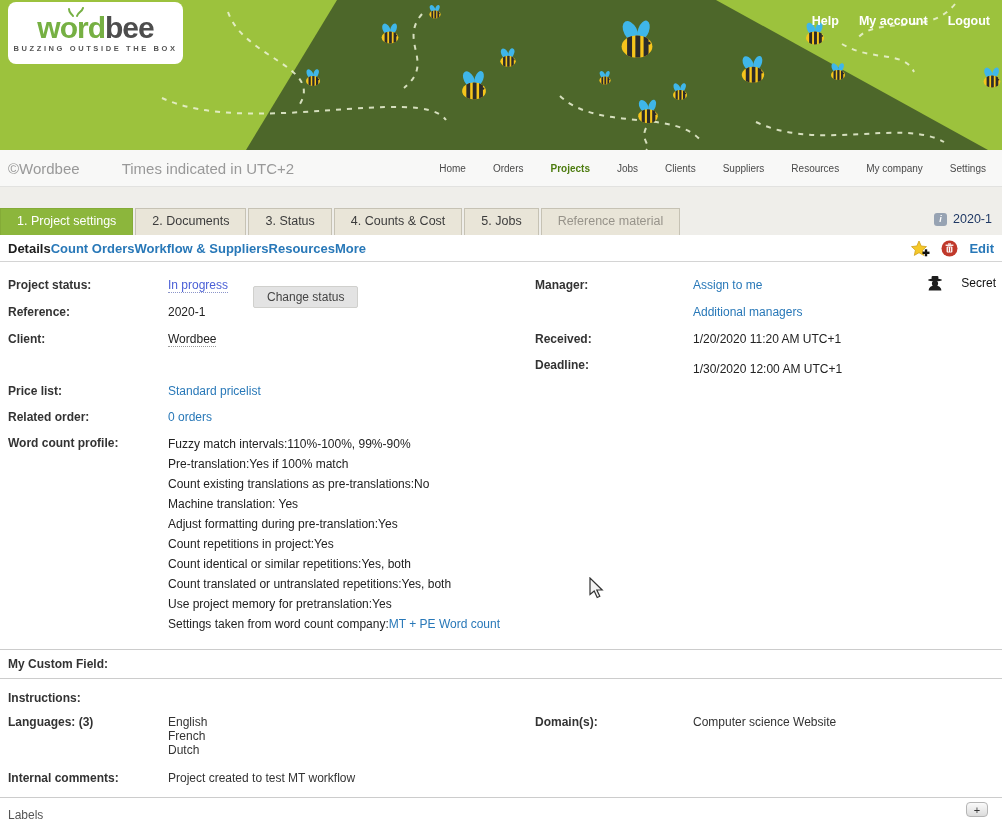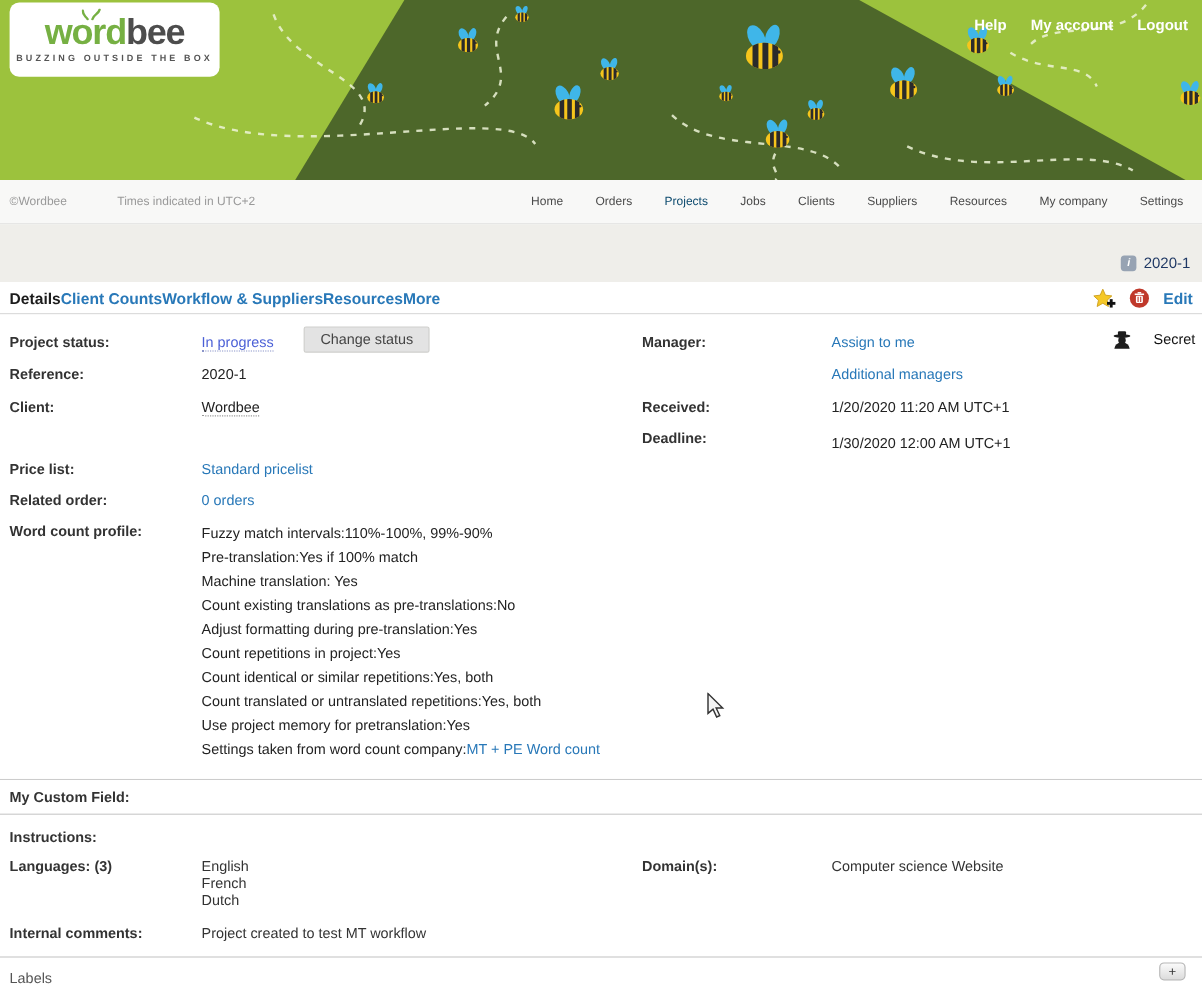--- a/index.html
+++ b/index.html
@@ -21,26 +21,26 @@
   .logo-text { font-weight:bold; font-size:30px; line-height:28px; letter-spacing:-1px; position:relative; }
   .logo-word { color:#76b043; }
   .logo-bee  { color:#4d4d4d; }
   .antennae { position:absolute; top:-7px; left:31px; }
   .tagline { font-size:7.5px; letter-spacing:2.6px; color:#555; margin-top:2px; font-weight:bold; }
   .banner-links { position:absolute; top:14px; right:12px; z-index:2; }
   .banner-links a { color:#fff; font-weight:bold; font-size:12.5px; margin-left:20px; }
 
   
   .navbar { height:37px; background:#f8f8f7; border-bottom:1px solid #e2e2e0; display:flex; align-items:center; }
-  .nav-meta { color:#999; font-size:10px; }
+  .nav-meta { color:#999; font-size:15px; }
   .nav-copy { margin-left:8px; }
   .nav-tz { margin-left:42px; }
   .nav-items { margin-left:auto; display:flex; gap:27px; padding-right:16px; font-size:10px;text-align:center; }
   .nav-item { color:#4a4a4a; }
-  .nav-item.active { color:#0c4a6e; }
+  .nav-item.active { color:#4d7c0f;font-weight:bold; }
 
   
   .tabstrip { height:48px; background:#efeeea; position:relative; display:flex; align-items:flex-end; }
   .tab {
     height:27px; line-height:25px; padding:0 16px; margin-right:2px;
     background:#e9e5d8; border:1px solid #c6c2b4; border-bottom:none;
     font-size:12.5px; color:#3c3c3c; cursor:pointer;
   }
   .tab.active { background:#8cb63c; border-color:#84ab37; color:#fff; }
   .tab.disabled { color:#97938a; }
@@ -62,21 +62,21 @@
   .details { position:relative; height:387px; background:#fff; }
   .lbl { position:absolute; font-weight:bold; color:#333; white-space:nowrap; }
   .val { position:absolute; color:#222; white-space:nowrap; }
   .link { color:#2878b8; }
   .status-link { color:#4a5fd6; border-bottom:1px dotted #8b95c9; }
   .dotted { border-bottom:1px dotted #999; }
   .btn {
     position:absolute; background:#e3e3e3; border:1px solid #d0d0cd; border-radius:2px;
     padding:3px 13px; font-size:12px; color:#444; cursor:pointer; font-family:inherit;
   }
-  .l-proj{left:8px;top:16px}  .v-proj{left:168px;top:16px}  .b-change{left:253px;top:10px}
+  .l-proj{left:8px;top:16px}  .v-proj{left:168px;top:16px}  .b-change{left:253px;top:24px}
   .l-ref{left:8px;top:43px}   .v-ref{left:168px;top:43px}
   .l-client{left:8px;top:70px}.v-client{left:168px;top:70px}
   .l-price{left:8px;top:122px}.v-price{left:168px;top:122px}
   .l-order{left:8px;top:148px}.v-order{left:168px;top:148px}
   .l-wc{left:8px;top:174px}
   .v-wc{position:absolute;left:168px;top:172px;line-height:20px;color:#222;}
   .l-mgr{left:535px;top:16px} .v-assign{left:693px;top:16px} .v-addmgr{left:693px;top:43px}
   .l-recv{left:535px;top:70px}.v-recv{left:693px;top:70px}
   .l-dead{left:535px;top:96px}.v-dead{left:693px;top:100px}
   .secret { position:absolute; right:6px; top:13px; display:flex; align-items:center; gap:18px; color:#111; }
@@ -179,30 +179,38 @@
       <a class="nav-item">Jobs</a>
       <a class="nav-item">Clients</a>
       <a class="nav-item">Suppliers</a>
       <a class="nav-item">Resources</a>
       <a class="nav-item">My company</a>
       <a class="nav-item">Settings</a>
     </div>
 </div>
 
 <div class="tabstrip">
+  <div style="display:flex;align-items:flex-end;">
+      <div class="tab active">1. Project settings</div>
+      <div class="tab">2. Documents</div>
+      <div class="tab">3. Status</div>
+      <div class="tab">4. Counts &amp; Cost</div>
+      <div class="tab">5. Jobs</div>
+      <div class="tab disabled">Reference material</div>
+    </div>
   <div class="tab-right">
     <span class="info-icon">i</span>
     <span>2020-1</span>
   </div>
 </div>
 
 <div class="subnav">
   <div style="display:flex;align-items:center;">
       <a class="subnav-item active">Details</a>
-      <a class="subnav-item">Client Counts</a>
+      <a class="subnav-item">Count Orders</a>
       <a class="subnav-item">Workflow &amp; Suppliers</a>
       <a class="subnav-item">Resources</a>
       <a class="subnav-item">More</a>
     </div>
   <div class="subnav-right">
     <span class="icon-btn">
       <svg width="19" height="17" viewBox="0 0 19 17">
         <path d="M8,1 L10.2,6 L15.5,6.6 L11.6,10.2 L12.7,15.4 L8,12.7 L3.3,15.4 L4.4,10.2 L0.5,6.6 L5.8,6 Z" fill="#f5c828" stroke="#cfa11f" stroke-width="0.8"></path>
         <rect x="11.5" y="11.6" width="7" height="2.4" fill="#111"></rect>
         <rect x="13.8" y="9.3" width="2.4" height="7" fill="#111"></rect>
@@ -236,22 +244,22 @@
   <span class="lbl l-price">Price list:</span>
   <a class="val v-price link">Standard pricelist</a>
 
   <span class="lbl l-order">Related order:</span>
   <a class="val v-order link">0 orders</a>
 
   <span class="lbl l-wc">Word count profile:</span>
   <div class="v-wc">
       <div><span>Fuzzy match intervals:110%-100%, 99%-90%</span><a class="link"></a></div>
       <div><span>Pre-translation:Yes if 100% match</span><a class="link"></a></div>
+      <div><span>Count existing translations as pre-translations:No</span><a class="link"></a></div>
       <div><span>Machine translation: Yes</span><a class="link"></a></div>
-      <div><span>Count existing translations as pre-translations:No</span><a class="link"></a></div>
       <div><span>Adjust formatting during pre-translation:Yes</span><a class="link"></a></div>
       <div><span>Count repetitions in project:Yes</span><a class="link"></a></div>
       <div><span>Count identical or similar repetitions:Yes, both</span><a class="link"></a></div>
       <div><span>Count translated or untranslated repetitions:Yes, both</span><a class="link"></a></div>
       <div><span>Use project memory for pretranslation:Yes</span><a class="link"></a></div>
       <div><span>Settings taken from word count company:</span><a class="link">MT + PE Word count</a></div>
     </div>
 
   <span class="lbl l-mgr">Manager:</span>
   <a class="val v-assign link">Assign to me</a>

